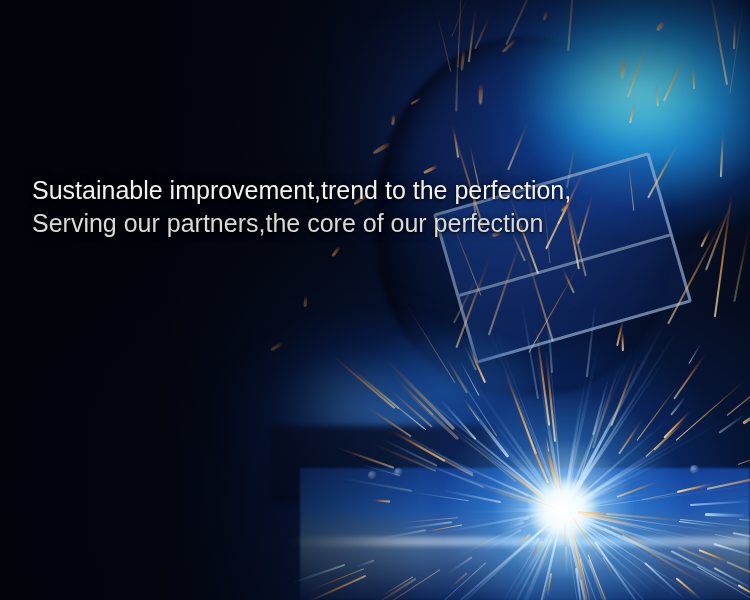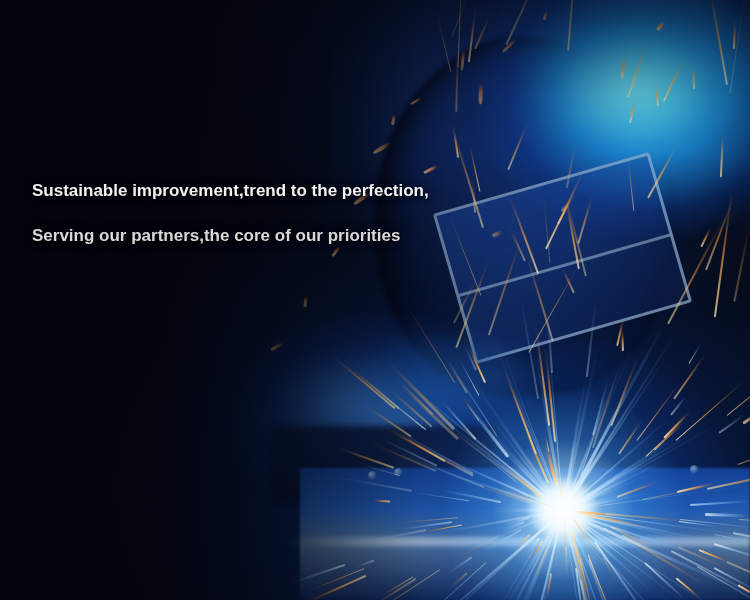--- a/index.html
+++ b/index.html
@@ -176,27 +176,26 @@
     line-height:54px;
     white-space:nowrap;
     background:linear-gradient(180deg,#ffffff 0%,#fafafa 38%,#c9c9c9 62%,#8e8e8e 100%);
     -webkit-background-clip:text;
     background-clip:text;
     color:transparent;
     -webkit-text-fill-color:transparent;
     filter:drop-shadow(0 2px 3px rgba(0,0,0,.85));
   }
   .en-line{
-    font-size:17px;
-    font-weight:bold;
+    font-size:25px;
+    font-weight:normal;
     line-height:33px;
     white-space:nowrap;
     color:#f2f2f2;
     text-shadow:0 1px 3px rgba(0,0,0,.9), 0 0 10px rgba(0,0,0,.6);
-    margin-top:12px;
   }
   .en-line.second{ color:#d9d9d9; }
   .en-block{ margin-top:16px; }
 </style>
 </head>
 <body>
 
 <div id="banner">
 
   <div class="photo">
@@ -508,17 +507,17 @@
         <div class="ember" style="left: 300px; top: 300px; width: 11px; height: 3.1px; opacity: 0.71; transform: rotate(-84deg);"></div>
         <div class="ember" style="left: 270px; top: 345px; width: 14px; height: 3.1px; opacity: 0.71; transform: rotate(-31deg);"></div>
       </div>
 
     <div class="vignette"></div>
   </div>
 
   <div class="copy">
     <div class="en-block">
       <div class="en-line">Sustainable improvement,trend to the perfection,</div>
-      <div class="en-line second">Serving our partners,the core of our priorities</div>
+      <div class="en-line second">Serving our partners,the core of our perfection</div>
     </div>
   </div>
 
 </div>
 
 </body></html>

